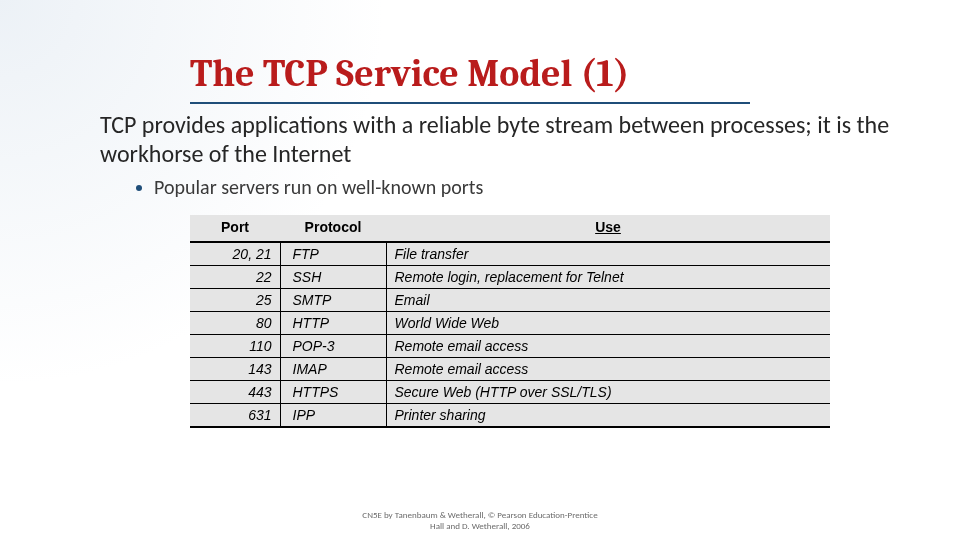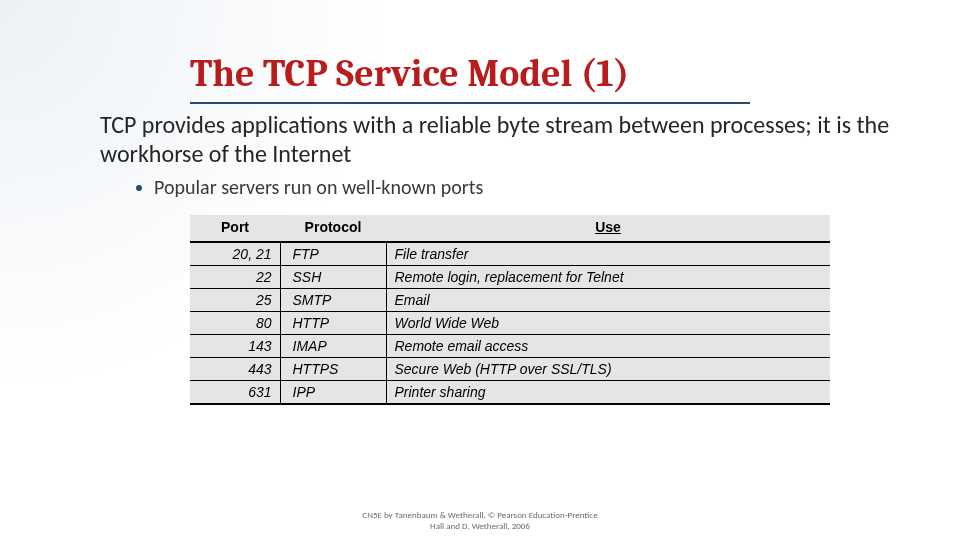--- a/index.html
+++ b/index.html
@@ -167,20 +167,25 @@
           <td class="port-col">25</td>
           <td class="proto-col">SMTP</td>
           <td class="use-col">Email</td>
         </tr>
         <tr>
           <td class="port-col">80</td>
           <td class="proto-col">HTTP</td>
           <td class="use-col">World Wide Web</td>
         </tr>
         <tr>
+          <td class="port-col">110</td>
+          <td class="proto-col">POP-3</td>
+          <td class="use-col">Remote email access</td>
+        </tr>
+        <tr>
           <td class="port-col">143</td>
           <td class="proto-col">IMAP</td>
           <td class="use-col">Remote email access</td>
         </tr>
         <tr>
           <td class="port-col">443</td>
           <td class="proto-col">HTTPS</td>
           <td class="use-col">Secure Web (HTTP over SSL/TLS)</td>
         </tr>
         <tr>

